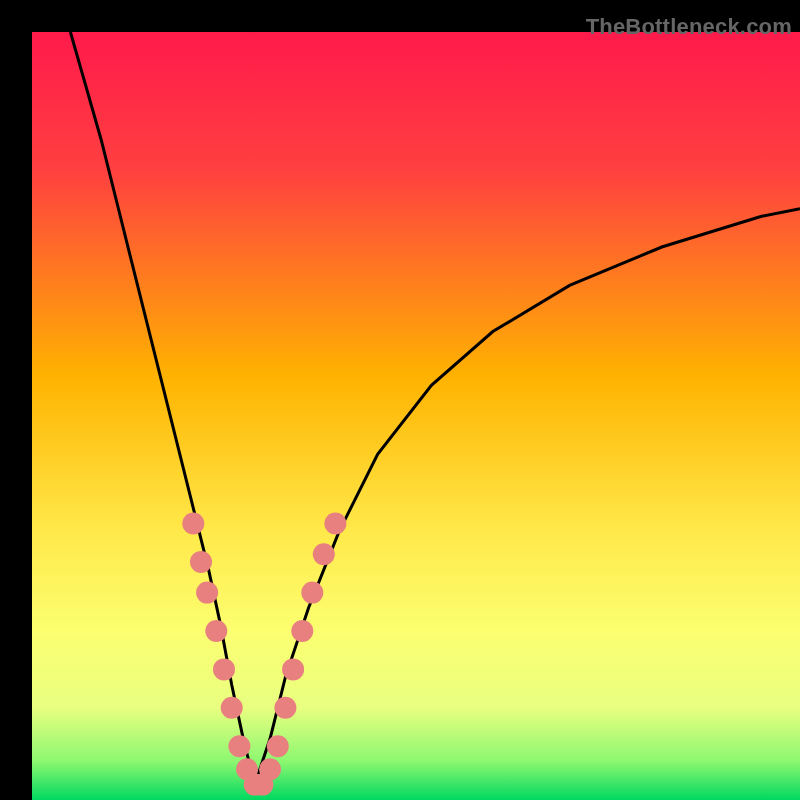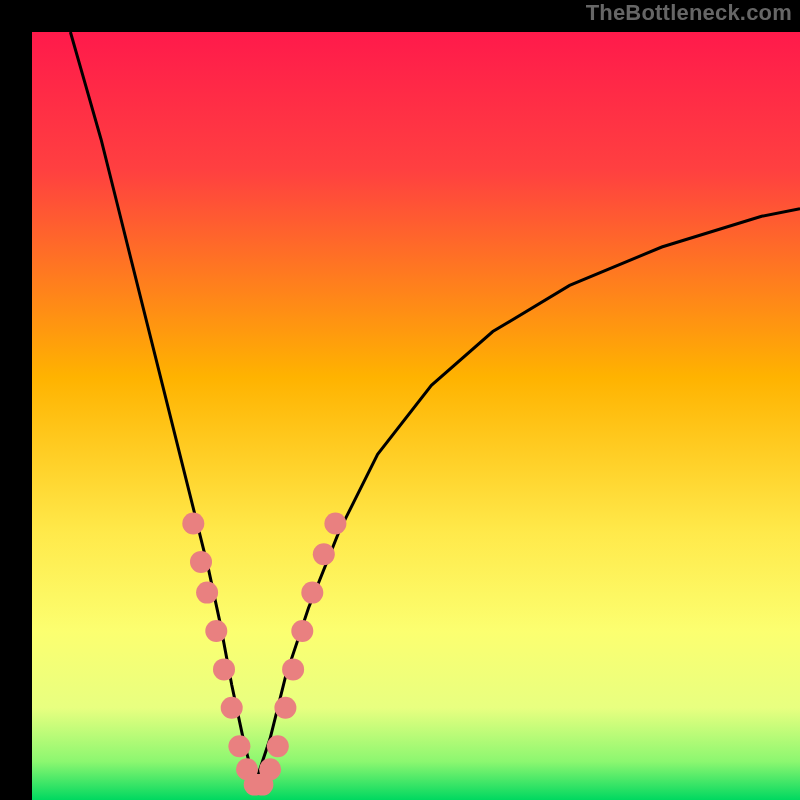--- a/index.html
+++ b/index.html
@@ -21,21 +21,21 @@
   .plot-area {
     position: absolute;
     left: 32px;
     top: 32px;
     width: 768px;
     height: 768px;
     
   }
   .watermark {
     position: absolute;
-    top: 0;
+    top: 14px;
     right: 8px;
     font-size: 22px;
     font-weight: 600;
     color: #666;
     letter-spacing: 0.2px;
     user-select: none;
   }
   svg.curve {
     position: absolute;
     left: 0;

